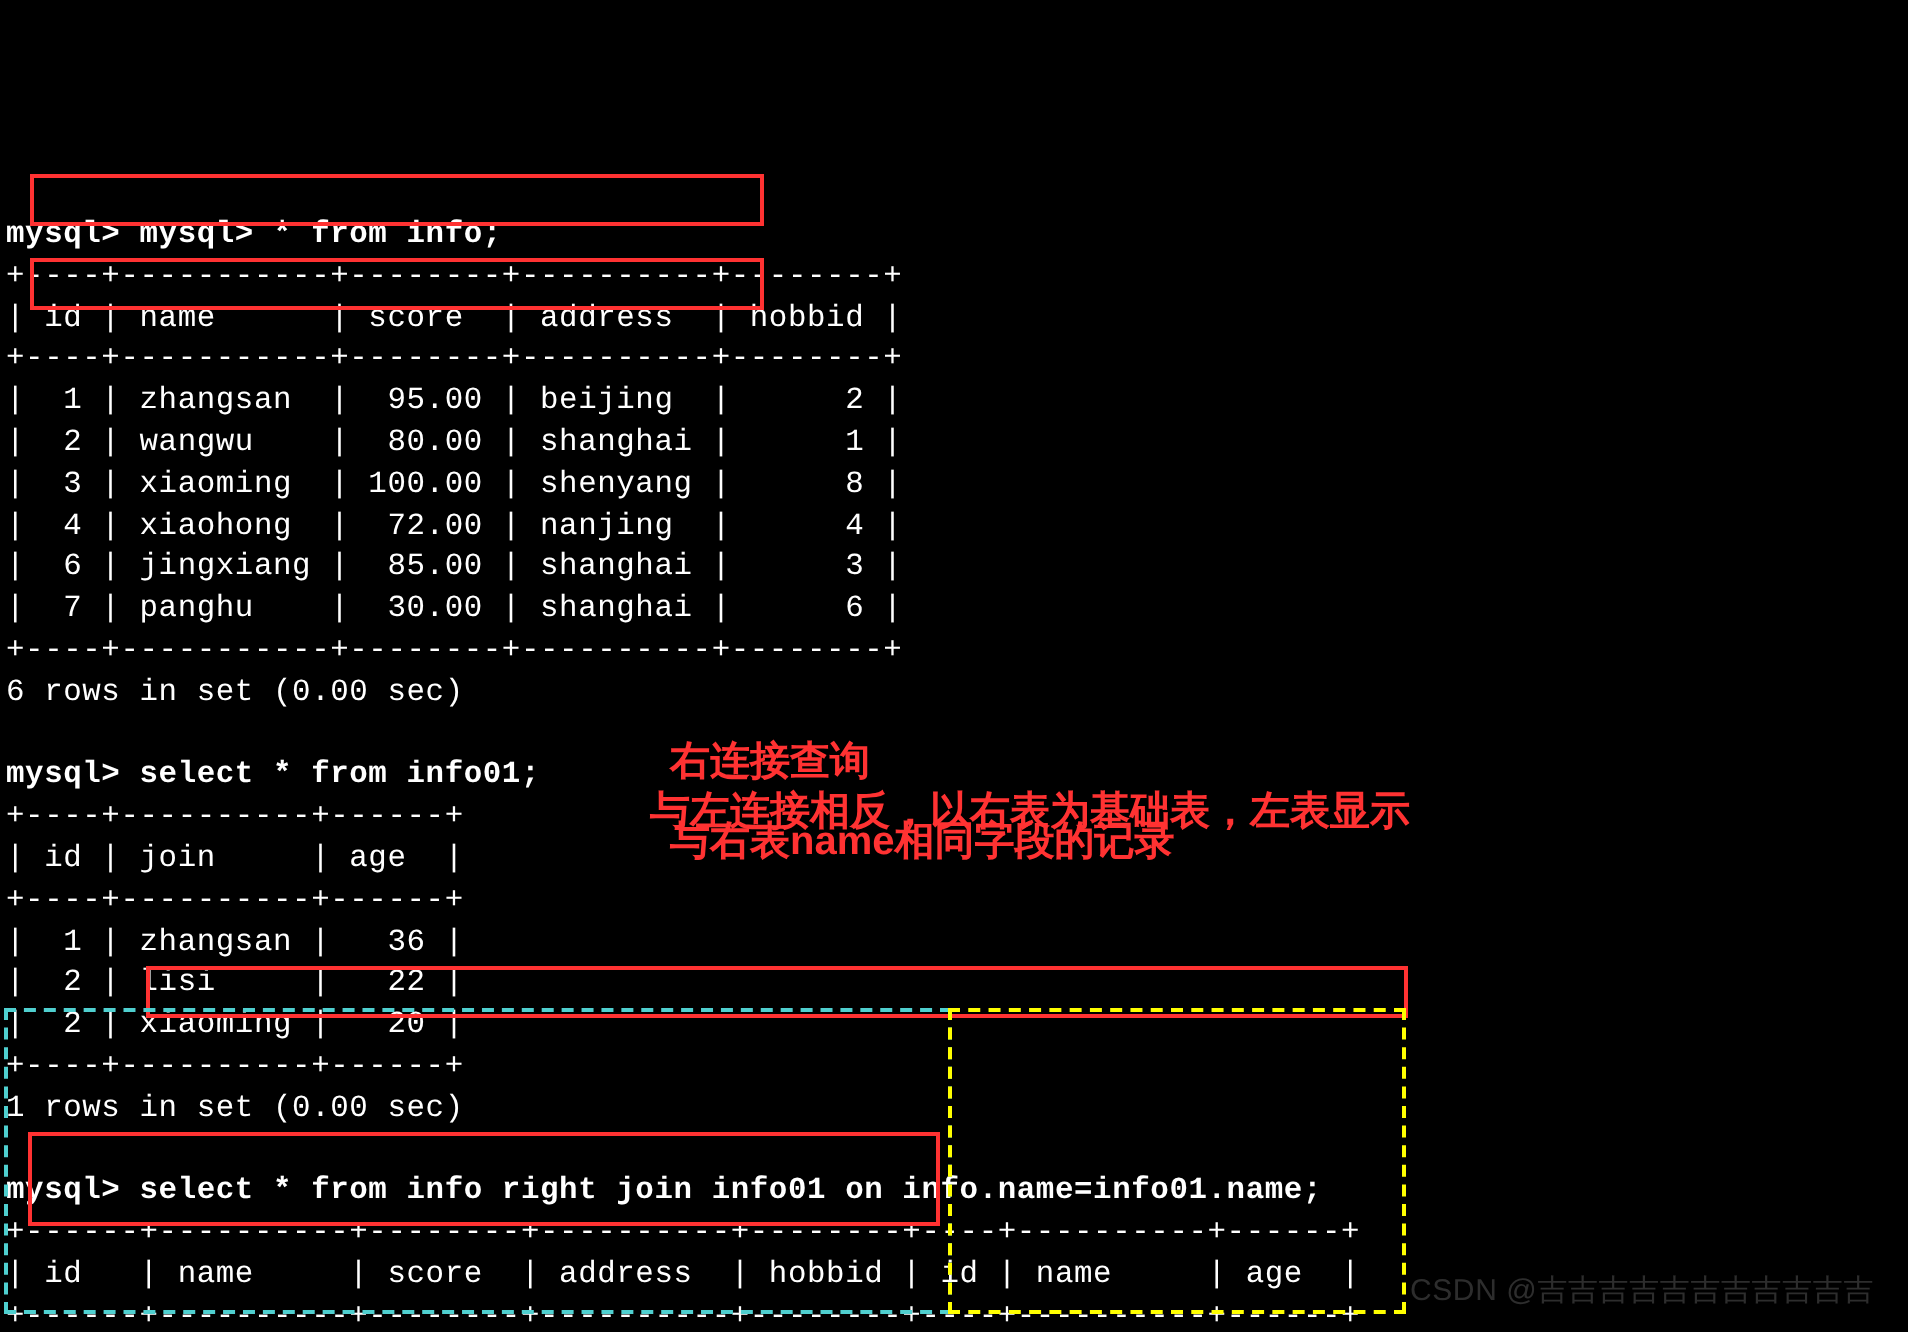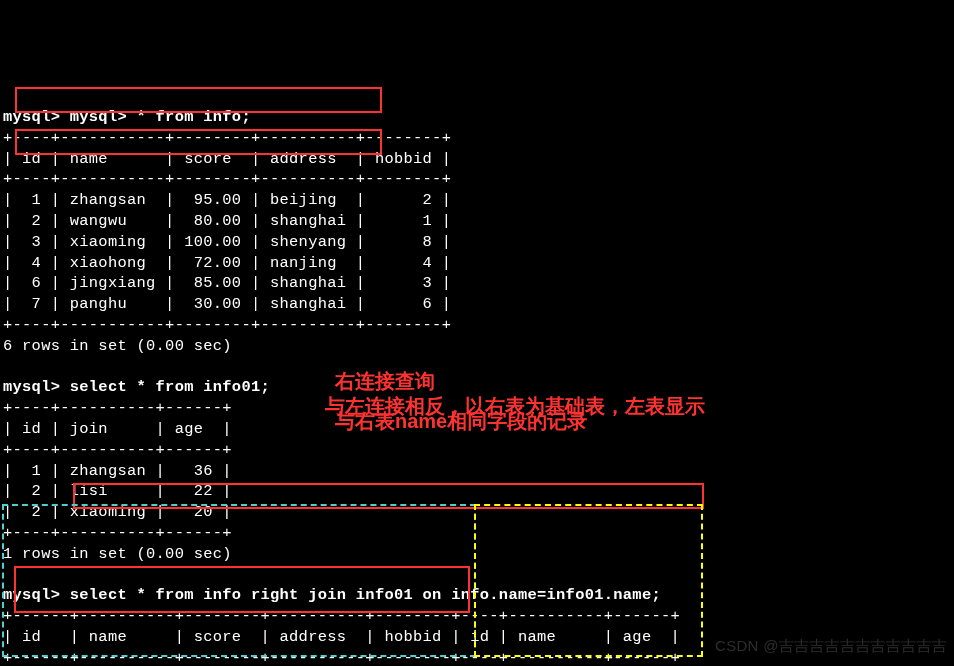--- a/index.html
+++ b/index.html
@@ -102,16 +102,16 @@
 
 
 <div class="yellowbox" style="left:474px; top:504px; width:225px; height:149px;"></div>
 
 
 <div class="redtext" style="left:335px; top:368px;">右连接查询</div>
 <div class="redtext" style="left:325px; top:393px;">与左连接相反，以右表为基础表，左表显示</div>
 <div class="redtext" style="left:335px; top:408px;">与右表name相同字段的记录</div>
 
 
-<div class="watermark" style="left:705px; top:636px;margin-left:10px;">CSDN @吉吉吉吉吉吉吉吉吉吉吉</div>
+<div class="watermark" style="left:705px; top:636px;">CSDN @吉吉吉吉吉吉吉吉吉吉吉</div>
 
 
 
 
 </body></html>

